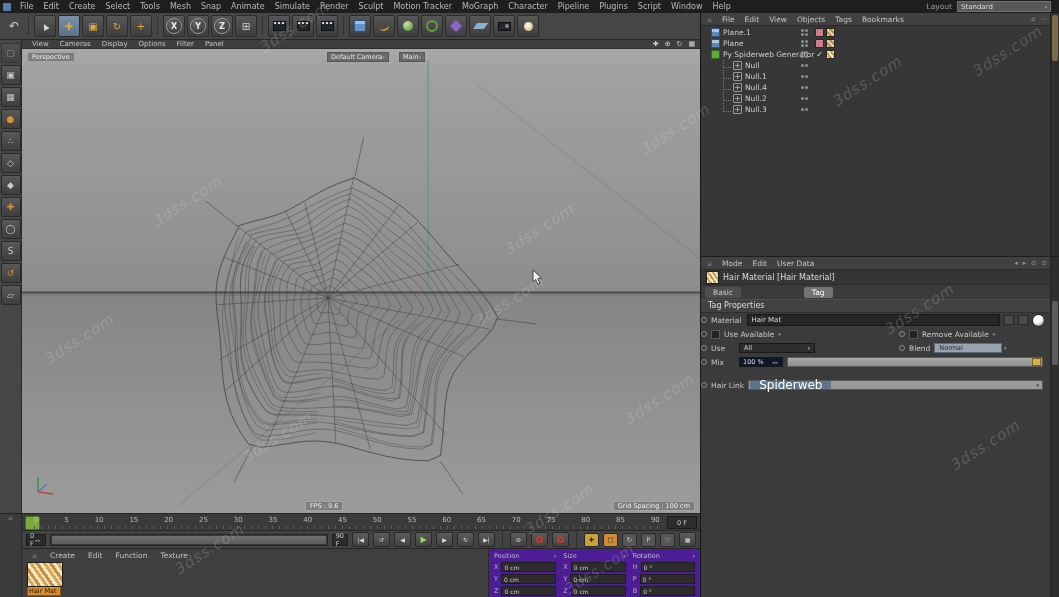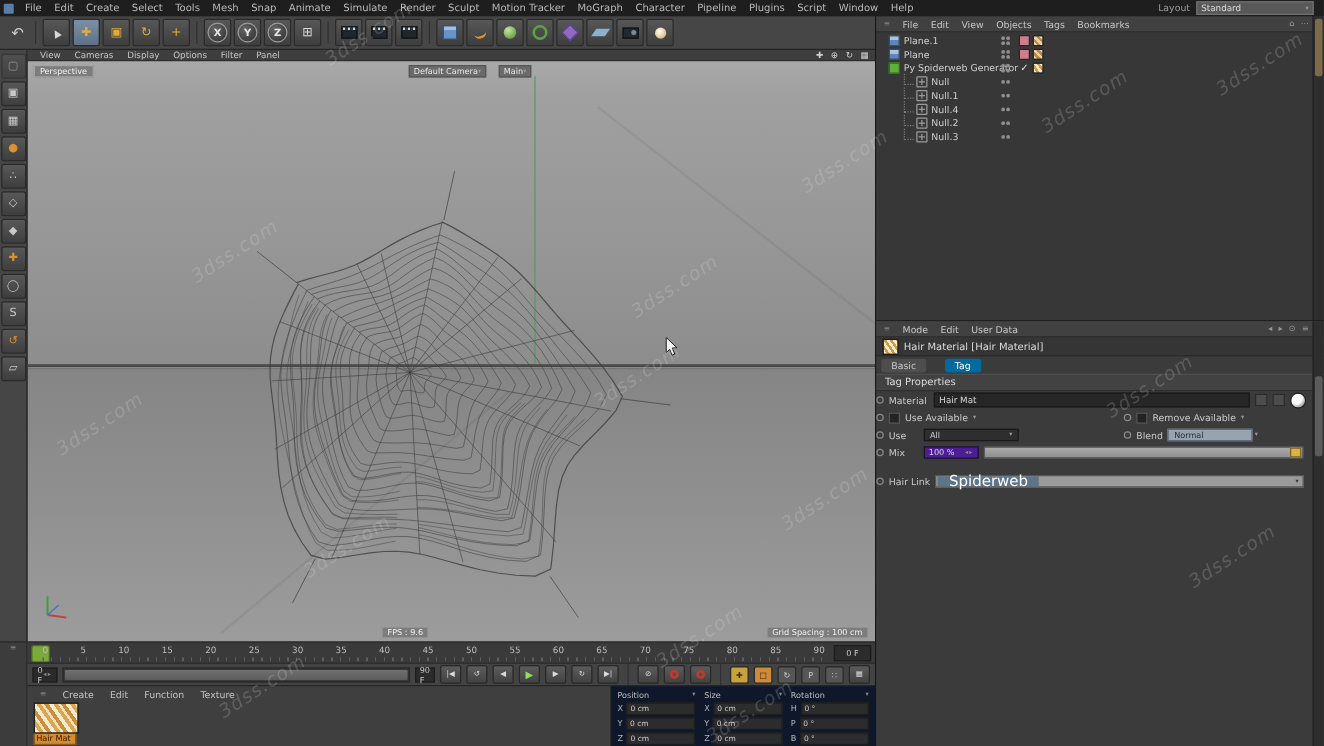--- a/index.html
+++ b/index.html
@@ -100,21 +100,21 @@
           border-top:1px solid #262626;box-sizing:border-box;}
   #matmenu{height:11px;display:flex;align-items:center;gap:13px;font-size:7.5px;color:#c3c3c3;
            padding:1px 0 0 10px;}
   .handleglyph{color:#8a8a8a;font-size:6px;}
   #matitem{position:absolute;left:5px;top:13px;width:36px;}
   #matthumb{width:34px;height:23px;border:1px solid #1f1f1f;
      background:repeating-linear-gradient(55deg,#f5ead0 0 3px,#d9a84e 3px 6px,#efe0c2 6px 8px,#c98f3a 8px 11px);}
   #matlabel{height:9px;background:#d98b2c;color:#2a1a05;font-size:6.5px;line-height:9px;
             text-align:left;padding:0 1px;overflow:hidden;white-space:nowrap;width:34px;border:1px solid #8a5a14;border-top:none;box-sizing:border-box;}
   
-  #coords{position:absolute;left:488px;top:548px;width:212px;height:49px;background:#0f172a;
+  #coords{position:absolute;left:488px;top:548px;width:212px;height:49px;background:#4c1d95;
           border-top:1px solid #262626;border-left:1px solid #2a2a2a;display:flex;gap:7px;
           padding:3px 5px;box-sizing:border-box;}
   .ccol{flex:1;display:flex;flex-direction:column;gap:2px;min-width:0;}
   .chead{font-size:6.5px;color:#bdbdbd;display:flex;justify-content:space-between;align-items:center;}
   .chead .ar{font-size:5px;color:#8a8a8a;}
   .crow{display:flex;align-items:center;gap:3px;font-size:6.5px;color:#b5b5b5;}
   .cfield{flex:1;height:8px;background:#2c2c2c;border:1px solid #1e1e1e;font-size:6px;color:#cfcfcf;
           display:flex;align-items:center;padding:0 2px;min-width:0;}
   
   #rightpanel{position:absolute;left:700px;top:13px;width:359px;height:584px;background:#3b3b3b;
@@ -146,39 +146,39 @@
   .thumbv{position:absolute;left:1px;right:1px;border-radius:2px;}
   
   #attrman{position:absolute;left:0;top:243px;right:0;bottom:0;background:#3b3b3b;border-top:1px solid #1f1f1f;}
   #attrtitle{height:14px;display:flex;align-items:center;gap:4px;padding:0 5px;font-size:8px;color:#dddddd;
              background:#353535;border-bottom:1px solid #2a2a2a;}
   .stripethumb{width:11px;height:11px;border:1px solid #1f1f1f;flex:none;
      background:repeating-linear-gradient(55deg,#f5ead0 0 2px,#cf9b45 2px 4px);}
   #attrtabs{height:14px;display:flex;gap:15px;align-items:center;padding:0 4px;}
   .atab{padding:0 8px;height:11px;line-height:11px;font-size:7.5px;border-radius:2px;}
   .atab.basic{background:#4e4e4e;color:#c9c9c9;}
-  .atab.tagtab{background:#0369a1;color:#ffffff;}
+  .atab.tagtab{background:#737373;color:#ffffff;margin-left:48px;}
   #attrsection{height:12px;line-height:12px;font-size:8px;color:#dddddd;padding-left:7px;background:#424242;
                border-top:1px solid #4e4e4e;border-bottom:1px solid #2e2e2e;}
   .arow{height:14px;display:flex;align-items:center;font-size:7.5px;color:#c9c9c9;
         gap:4px;position:relative;}
   .adot{width:4px;height:4px;border:1px solid #8a8a8a;border-radius:50%;flex:none;}
   .alabel{flex:none;}
   .matfield{flex:1;height:10px;background:#262626;border:1px solid #181818;color:#dddddd;font-size:7px;
             line-height:10px;padding:0 3px;margin-left:2px;}
   .sqbtn{width:8px;height:8px;background:#4c4c4c;border:1px solid #2a2a2a;flex:none;}
   .ball{width:11px;height:11px;border-radius:50%;flex:none;margin-right:14px;
         background:radial-gradient(circle at 35% 30%,#ffffff 45%,#bdbdbd 65%,#5a5a5a);border:1px solid #222;}
   .cb{width:7px;height:7px;background:#232323;border:1px solid #585858;flex:none;}
   .tinyarrow{font-size:5px;color:#999;}
   .grp2{position:absolute;left:198px;display:flex;align-items:center;gap:4px;}
   .dd{height:10px;background:#2e2e2e;border:1px solid #191919;color:#cccccc;font-size:6.5px;
       display:flex;align-items:center;justify-content:space-between;padding:0 4px;box-sizing:border-box;}
   .dd.light{background:#97a3ae;color:#1d2833;border-color:#5f6b76;}
-  .numfield{width:44px;height:10px;background:#4c1d95;border:1px solid #181818;color:#dddddd;
+  .numfield{width:44px;height:10px;background:#0f172a;border:1px solid #181818;color:#dddddd;
             font-size:6.5px;display:flex;align-items:center;justify-content:space-between;padding:0 3px;box-sizing:border-box;}
   .mixtrack{flex:1;height:8px;background:linear-gradient(#ababab,#8e8e8e);border:1px solid #5a5a5a;
             border-radius:1px;position:relative;margin-right:16px;}
   .mixhandle{position:absolute;right:1px;top:0;width:7px;height:6px;background:#d8b24a;border:1px solid #7a6320;}
   .linkfield{flex:1;height:10px;background:#9a9a9a;border:1px solid #565656;display:flex;align-items:center;
              margin-right:16px;box-sizing:border-box;}
   .linktoken{background:#5e7488;color:#ffffff;font-size:12px;height:8px;line-height:8px;padding:0 9px;
              margin-left:1px;border-radius:1px;}
   .linkarrow{margin-left:auto;color:#333;font-size:5px;padding-right:3px;}
   

